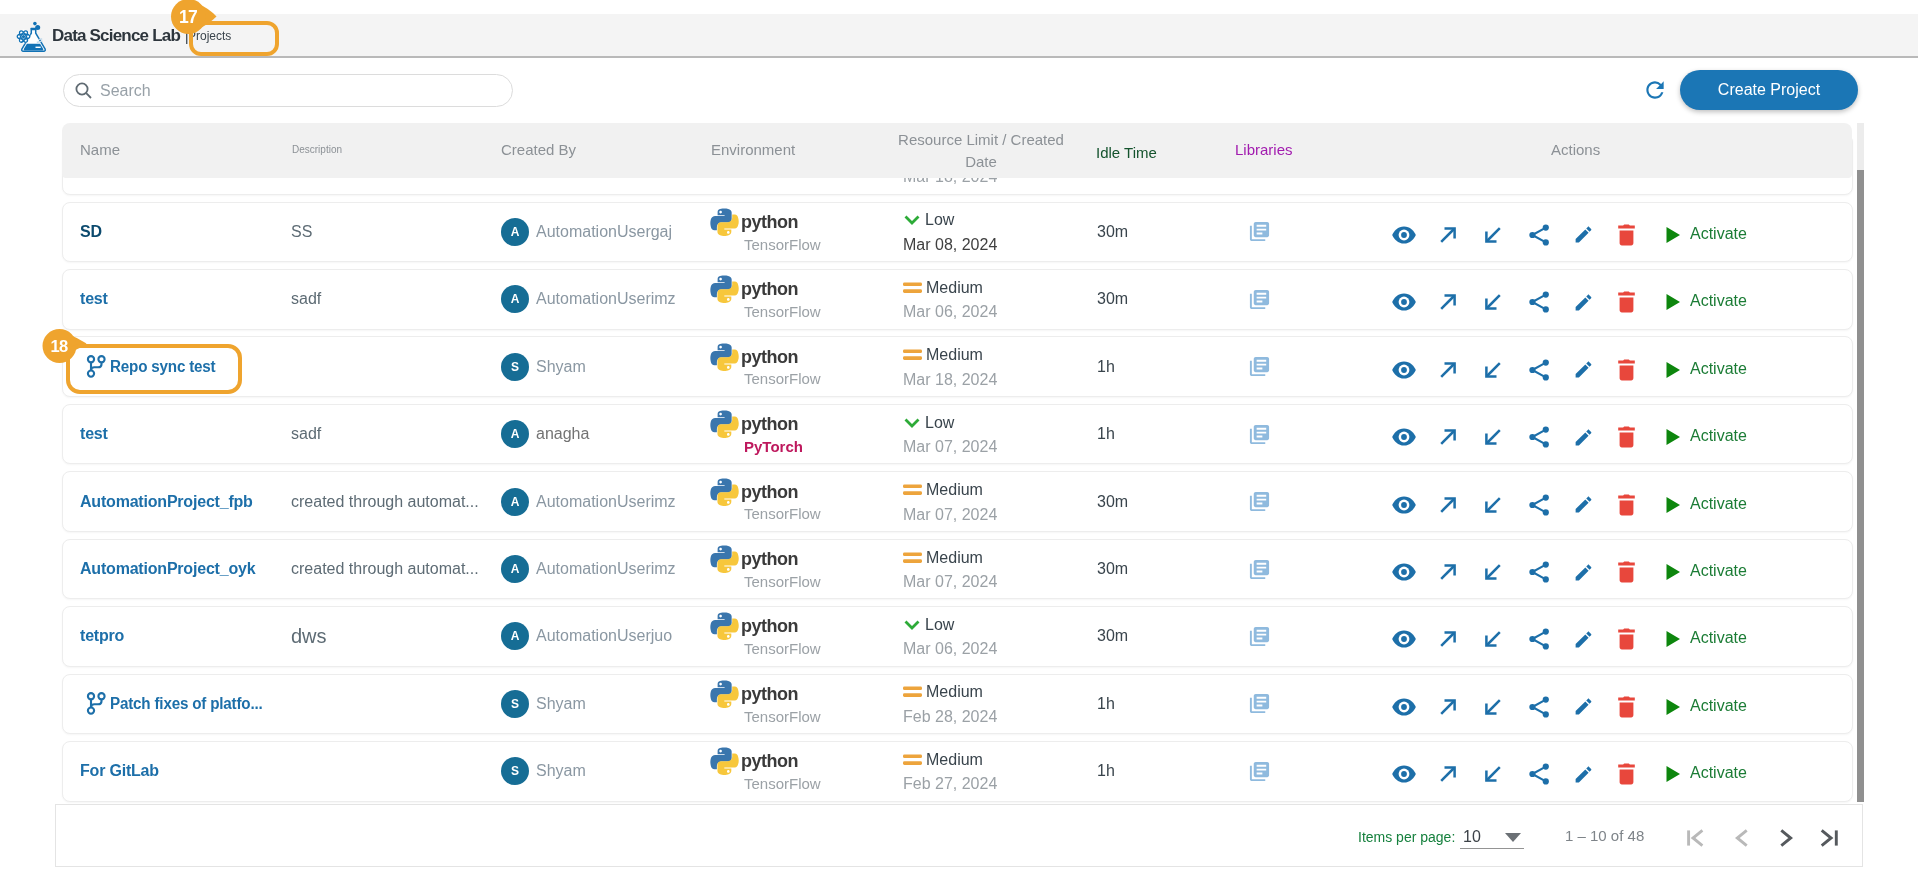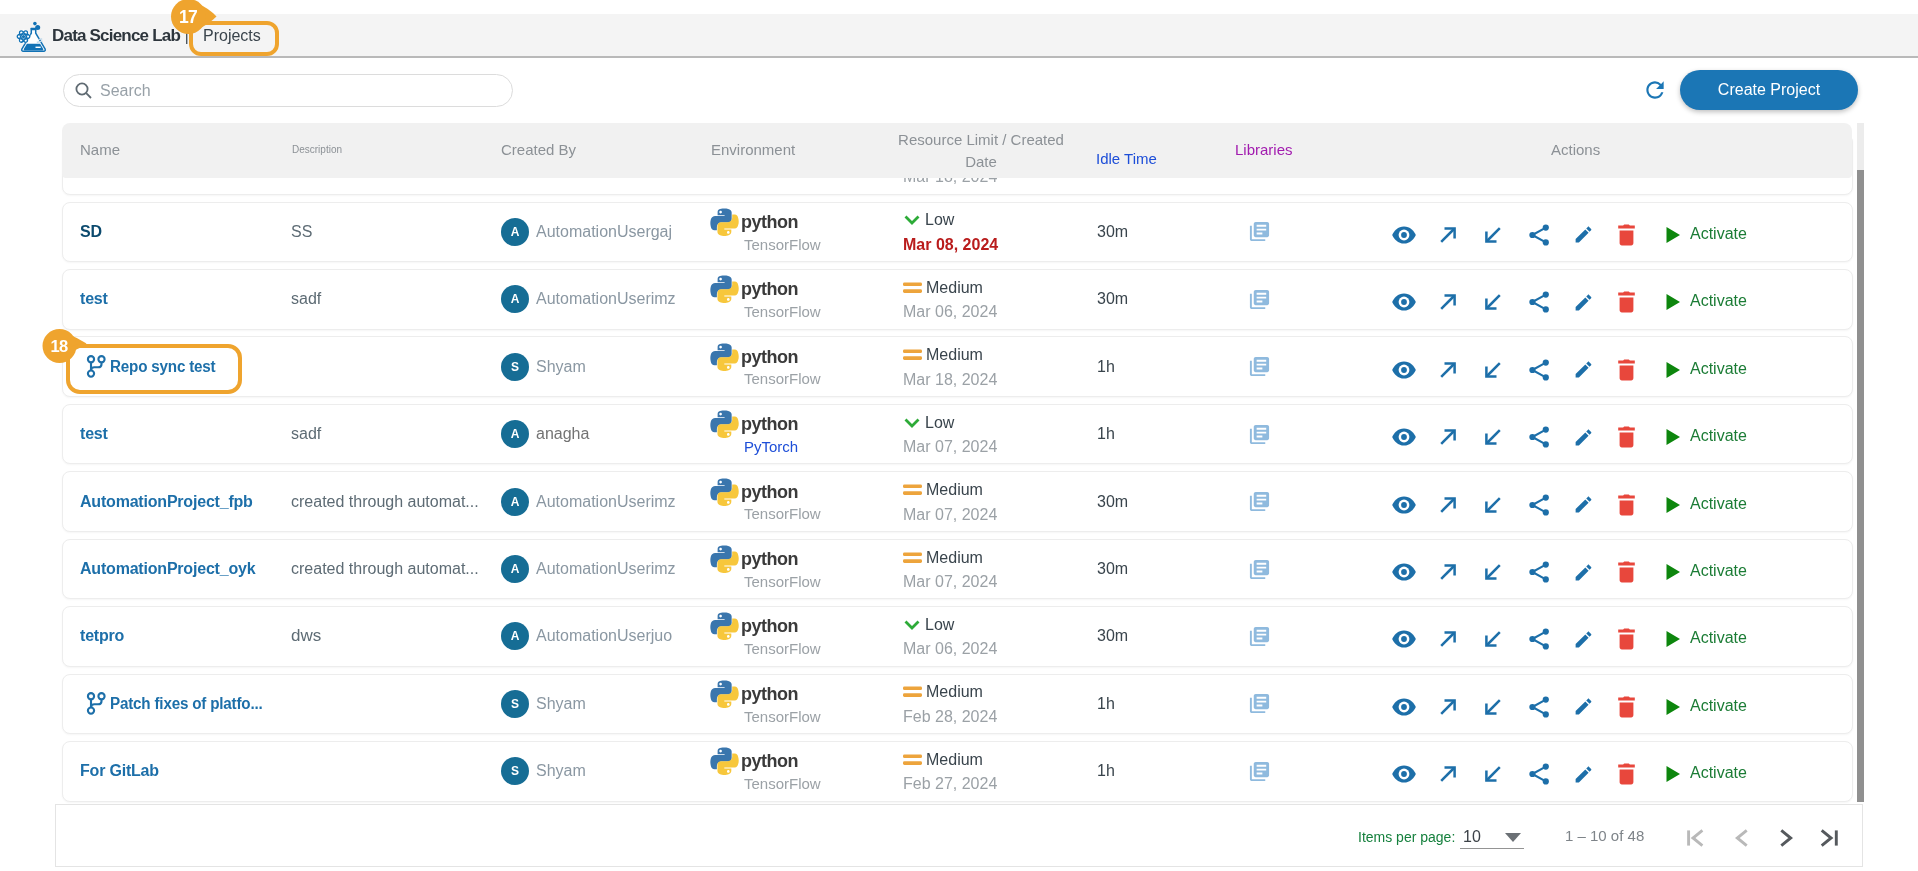--- a/index.html
+++ b/index.html
@@ -19,21 +19,21 @@
 <circle cx="9.5" cy="17.6" r="7" fill="#fff"></circle>
 <g stroke="#1272b5" fill="none" stroke-width="1.3">
 <ellipse cx="9.5" cy="17.6" rx="6.3" ry="2.6"></ellipse>
 <ellipse cx="9.5" cy="17.6" rx="6.3" ry="2.6" transform="rotate(60 9.5 17.6)"></ellipse>
 <ellipse cx="9.5" cy="17.6" rx="6.3" ry="2.6" transform="rotate(120 9.5 17.6)"></ellipse>
 </g>
 <circle cx="9.5" cy="17.6" r="1.7" fill="#1272b5"></circle>
 </svg>
 <div class="abs" style="left:52px;top:23.25px;font-size:17px;line-height:25.5px;color:#2d353c;font-weight:700;letter-spacing:-0.8px;white-space:nowrap">Data Science Lab</div>
 <div class="abs" style="left:184.5px;top:23.25px;font-size:17px;line-height:25.5px;color:#4a545c;font-weight:400;white-space:nowrap">|</div>
-<div class="abs" style="left:203px;top:24.0px;font-size:16px;line-height:24.0px;color:#3a444c;font-weight:400;white-space:nowrap">Projects</div>
+<div class="abs" style="left:188px;top:24.0px;font-size:12px;line-height:24.0px;color:#3a444c;font-weight:400;white-space:nowrap">Projects</div>
 <div class="abs" style="left:63px;top:74px;width:450px;height:33px;border:1px solid #dcdcdc;border-radius:17px;background:#fff"></div>
 <svg class="abs" style="left:74px;top:81px" width="19" height="19" viewBox="0 0 19 19">
 <circle cx="8" cy="8" r="5.6" fill="none" stroke="#5f6a72" stroke-width="1.8"></circle>
 <path d="M12.2 12.2 L17 17" stroke="#5f6a72" stroke-width="1.8"></path>
   </svg>
 <div class="abs" style="left:100px;top:78.5px;font-size:16px;line-height:24.0px;color:#98a1a8;font-weight:400;white-space:nowrap">Search</div>
 <svg class="abs" style="left:1642px;top:77px" width="26" height="26" viewBox="0 0 24 24">
 <path d="M17.65 6.35A7.96 7.96 0 0 0 12 4c-4.42 0-7.99 3.58-7.99 8s3.57 8 7.99 8c3.73 0 6.84-2.55 7.73-6h-2.08a5.99 5.99 0 0 1-5.65 4c-3.31 0-6-2.69-6-6s2.69-6 6-6c1.66 0 3.14.69 4.22 1.78L13 11h7V4l-2.35 2.35z" fill="#1b76b5"></path>
   </svg>
 <div class="abs" style="left:1680px;top:70px;width:178px;height:40px;border-radius:20px;background:#1b76b5;box-shadow:0 2px 5px rgba(0,0,0,0.25)"></div>
@@ -41,39 +41,39 @@
 <div class="card" style="top:134px;height:60.5px"></div>
 <div class="abs" style="left:61.5px;top:178px;width:1790px;height:16.5px;overflow:hidden">
     <div class="abs" style="left:841.5px;top:-12.75px;font-size:16px;line-height:24px;color:#9ba1a6;white-space:nowrap">Mar 18, 2024</div>
   </div>
 <div class="abs" style="left:61.5px;top:123px;width:1790px;height:55px;background:#f1f1f1;border-radius:8px 8px 4px 4px"></div>
 <div class="abs" style="left:80px;top:139.25px;font-size:15px;line-height:22.5px;color:#8c9196;font-weight:400;white-space:nowrap">Name</div>
 <div class="abs" style="left:292px;top:139.25px;font-size:10px;line-height:22.5px;color:#8c9196;font-weight:400;white-space:nowrap">Description</div>
 <div class="abs" style="left:501px;top:139.25px;font-size:15px;line-height:22.5px;color:#8c9196;font-weight:400;white-space:nowrap">Created By</div>
 <div class="abs" style="left:711px;top:139.25px;font-size:15px;line-height:22.5px;color:#8c9196;font-weight:400;white-space:nowrap">Environment</div>
 <div class="abs" style="left:870px;top:128.5px;width:222px;text-align:center;font-size:15px;line-height:22px;color:#8c9196">Resource Limit / Created<br>Date</div>
-<div class="abs" style="left:1096px;top:148px;font-size:15px;line-height:22.5px;color:#1d4ed8;font-weight:400;white-space:nowrap">Idle Time</div>
+<div class="abs" style="left:1096px;top:142px;font-size:15px;line-height:22.5px;color:#14532d;font-weight:400;white-space:nowrap">Idle Time</div>
 <div class="abs" style="left:1235px;top:139.25px;font-size:15px;line-height:22.5px;color:#a21caf;font-weight:400;white-space:nowrap">Libraries</div>
 <div class="abs" style="left:1551px;top:139.25px;font-size:15px;line-height:22.5px;color:#8c9196;font-weight:400;white-space:nowrap">Actions</div>
 <div class="card" style="top:201.5px;height:60.5px"></div>
 <div class="abs" style="left:80px;top:219.75px;font-size:16px;line-height:24px;color:#0c4a6e;font-weight:700;letter-spacing:-0.2px;white-space:nowrap">SD</div>
 <div class="abs" style="left:291px;top:219.75px;font-size:16px;line-height:24.0px;color:#5d6b74;font-weight:400;white-space:nowrap">SS</div>
 <div class="avatar" style="left:501px;top:217.75px">A</div>
 <div class="abs" style="left:536px;top:219.75px;font-size:16px;line-height:24.0px;color:#8a97a2;font-weight:400;white-space:nowrap">AutomationUsergaj</div>
 <svg class="abs" style="left:710px;top:206.75px" width="29" height="29" viewBox="0 0 32 32">
 <path d="M15.9 1.7c-1.3 0-2.6.1-3.7.3-3.2.6-3.8 1.8-3.8 4v3h7.7v1H5.7c-2.2 0-4.2 1.4-4.8 3.9-.7 2.9-.7 4.8 0 7.8.5 2.3 1.8 3.9 4 3.9h2.7v-3.6c0-2.5 2.2-4.8 4.8-4.8h7.7c2.1 0 3.8-1.7 3.8-3.8V6c0-2-1.7-3.6-3.8-3.9-1.3-.2-2.8-.4-4.2-.4zm-4.2 2.4c.8 0 1.5.7 1.5 1.5s-.7 1.5-1.5 1.5-1.5-.7-1.5-1.5.7-1.5 1.5-1.5z" fill="#3a76ad"></path>
 <path d="M24.5 8.3v3.5c0 2.6-2.2 4.9-4.8 4.9h-7.7c-2.1 0-3.8 1.8-3.8 3.8v7.2c0 2 1.8 3.2 3.8 3.8 2.4.7 4.8.8 7.7 0 1.9-.6 3.8-1.7 3.8-3.8v-2.9h-7.7v-1h11.5c2.2 0 3.1-1.5 3.8-3.9.8-2.4.8-4.7 0-7.8-.5-2.2-1.6-3.8-3.8-3.8h-2.8zm-4.3 18.2c.8 0 1.5.7 1.5 1.5s-.7 1.5-1.5 1.5-1.5-.7-1.5-1.5.7-1.5 1.5-1.5z" fill="#f7c73c"></path>
   </svg>
 <div class="abs" style="left:741px;top:208.75px;font-size:18px;line-height:27.0px;color:#3a3a3a;font-weight:700;letter-spacing:-0.5px;white-space:nowrap">python</div>
 <div class="abs" style="left:744px;top:233.5px;font-size:15px;line-height:22.5px;color:#9ba1a6;font-weight:400;white-space:nowrap">TensorFlow</div>
 <svg class="abs" style="left:904px;top:215.25px" width="16" height="10" viewBox="0 0 16 10">
 <path d="M1.5 1.5 L8 8 L14.5 1.5" stroke="#2dab38" stroke-width="2.8" fill="none"></path>
   </svg>
 <div class="abs" style="left:925px;top:208.25px;font-size:16px;line-height:24.0px;color:#39444c;font-weight:400;white-space:nowrap">Low</div>
-<div class="abs" style="left:903px;top:232.75px;font-size:16px;line-height:24.0px;color:#b91c1c;font-weight:700;white-space:nowrap">Mar 08, 2024</div>
+<div class="abs" style="left:903px;top:232.75px;font-size:16px;line-height:24.0px;color:#404040;font-weight:400;white-space:nowrap">Mar 08, 2024</div>
 <div class="abs" style="left:1097px;top:219.75px;font-size:16px;line-height:24.0px;color:#39444c;font-weight:400;white-space:nowrap">30m</div>
 <svg class="abs" style="left:1248px;top:220.25px" width="23" height="23" viewBox="0 0 24 24">
 <path d="M20 2H8c-1.1 0-2 .9-2 2v12c0 1.1.9 2 2 2h12c1.1 0 2-.9 2-2V4c0-1.1-.9-2-2-2zm-1 9H9V9h10v2zm-4 4H9v-2h6v2zm4-8H9V5h10v2zM4 6H2v14c0 1.1.9 2 2 2h14v-2H4V6z" fill="#8fbade"></path>
   </svg>
 <svg class="abs" style="left:1391px;top:224.75px" width="26" height="20" viewBox="0 0 26 20">
 <path d="M13 1.4 C7 1.4 2.9 5.8 1.2 10 C2.9 14.2 7 18.6 13 18.6 C19 18.6 23.1 14.2 24.8 10 C23.1 5.8 19 1.4 13 1.4 Z" fill="#1d6fa9"></path>
 <circle cx="13" cy="10" r="5.4" fill="#fff"></circle>
 <circle cx="13" cy="10" r="2.9" fill="#1d6fa9"></circle>
   </svg>
 <svg class="abs" style="left:1438px;top:224.75px" width="20" height="20" viewBox="0 0 20 20">
@@ -212,21 +212,21 @@
 <div class="card" style="top:403.9px;height:60.5px"></div>
 <div class="abs" style="left:80px;top:422.15px;font-size:16px;line-height:24px;color:#1d6fa9;font-weight:700;letter-spacing:-0.2px;white-space:nowrap">test</div>
 <div class="abs" style="left:291px;top:422.15px;font-size:16px;line-height:24.0px;color:#5d6b74;font-weight:400;white-space:nowrap">sadf</div>
 <div class="avatar" style="left:501px;top:420.15px">A</div>
 <div class="abs" style="left:536px;top:422.15px;font-size:16px;line-height:24.0px;color:#737373;font-weight:400;white-space:nowrap">anagha</div>
 <svg class="abs" style="left:710px;top:409.15px" width="29" height="29" viewBox="0 0 32 32">
 <path d="M15.9 1.7c-1.3 0-2.6.1-3.7.3-3.2.6-3.8 1.8-3.8 4v3h7.7v1H5.7c-2.2 0-4.2 1.4-4.8 3.9-.7 2.9-.7 4.8 0 7.8.5 2.3 1.8 3.9 4 3.9h2.7v-3.6c0-2.5 2.2-4.8 4.8-4.8h7.7c2.1 0 3.8-1.7 3.8-3.8V6c0-2-1.7-3.6-3.8-3.9-1.3-.2-2.8-.4-4.2-.4zm-4.2 2.4c.8 0 1.5.7 1.5 1.5s-.7 1.5-1.5 1.5-1.5-.7-1.5-1.5.7-1.5 1.5-1.5z" fill="#3a76ad"></path>
 <path d="M24.5 8.3v3.5c0 2.6-2.2 4.9-4.8 4.9h-7.7c-2.1 0-3.8 1.8-3.8 3.8v7.2c0 2 1.8 3.2 3.8 3.8 2.4.7 4.8.8 7.7 0 1.9-.6 3.8-1.7 3.8-3.8v-2.9h-7.7v-1h11.5c2.2 0 3.1-1.5 3.8-3.9.8-2.4.8-4.7 0-7.8-.5-2.2-1.6-3.8-3.8-3.8h-2.8zm-4.3 18.2c.8 0 1.5.7 1.5 1.5s-.7 1.5-1.5 1.5-1.5-.7-1.5-1.5.7-1.5 1.5-1.5z" fill="#f7c73c"></path>
   </svg>
 <div class="abs" style="left:741px;top:411.15px;font-size:18px;line-height:27.0px;color:#3a3a3a;font-weight:700;letter-spacing:-0.5px;white-space:nowrap">python</div>
-<div class="abs" style="left:744px;top:435.9px;font-size:15px;line-height:22.5px;color:#1d4ed8;font-weight:400;white-space:nowrap">PyTorch</div>
+<div class="abs" style="left:744px;top:435.9px;font-size:15px;line-height:22.5px;color:#be185d;font-weight:700;white-space:nowrap">PyTorch</div>
 <svg class="abs" style="left:904px;top:417.65px" width="16" height="10" viewBox="0 0 16 10">
 <path d="M1.5 1.5 L8 8 L14.5 1.5" stroke="#2dab38" stroke-width="2.8" fill="none"></path>
   </svg>
 <div class="abs" style="left:925px;top:410.65px;font-size:16px;line-height:24.0px;color:#39444c;font-weight:400;white-space:nowrap">Low</div>
 <div class="abs" style="left:903px;top:435.15px;font-size:16px;line-height:24.0px;color:#9ba1a6;font-weight:400;white-space:nowrap">Mar 07, 2024</div>
 <div class="abs" style="left:1097px;top:422.15px;font-size:16px;line-height:24.0px;color:#39444c;font-weight:400;white-space:nowrap">1h</div>
 <svg class="abs" style="left:1248px;top:422.65px" width="23" height="23" viewBox="0 0 24 24">
 <path d="M20 2H8c-1.1 0-2 .9-2 2v12c0 1.1.9 2 2 2h12c1.1 0 2-.9 2-2V4c0-1.1-.9-2-2-2zm-1 9H9V9h10v2zm-4 4H9v-2h6v2zm4-8H9V5h10v2zM4 6H2v14c0 1.1.9 2 2 2h14v-2H4V6z" fill="#8fbade"></path>
   </svg>
 <svg class="abs" style="left:1391px;top:427.15px" width="26" height="20" viewBox="0 0 26 20">
@@ -356,21 +356,21 @@
 <svg class="abs" style="left:1616.5px;top:561.05px" width="19" height="22" viewBox="0 0 19 22">
 <path d="M2.6 19.2c0 1.2 1 2.2 2.2 2.2h9.4c1.2 0 2.2-1 2.2-2.2V6.6H2.6v12.6z" fill="#e8473c"></path>
 <path d="M12.9 1.6 L11.8 0.6 H7.2 L6.1 1.6 H1.2 V4.6 H17.8 V1.6 z" fill="#e8473c"></path>
   </svg>
 <svg class="abs" style="left:1665px;top:563.05px" width="16" height="18" viewBox="0 0 16 18">
 <path d="M1.5 1 L15 9 L1.5 17 Z" fill="#0d860d"></path>
   </svg>
 <div class="abs" style="left:1690px;top:559.05px;font-size:16px;line-height:24.0px;color:#1b7c35;font-weight:400;white-space:nowrap">Activate</div>
 <div class="card" style="top:606.2px;height:60.5px"></div>
 <div class="abs" style="left:80px;top:624.45px;font-size:16px;line-height:24px;color:#1d6fa9;font-weight:700;letter-spacing:-0.2px;white-space:nowrap">tetpro</div>
-<div class="abs" style="left:291px;top:624.45px;font-size:17px;line-height:24.0px;color:#5d6b74;font-weight:400;white-space:nowrap">dws</div>
+<div class="abs" style="left:291px;top:624.45px;font-size:20px;line-height:24.0px;color:#5d6b74;font-weight:400;white-space:nowrap">dws</div>
 <div class="avatar" style="left:501px;top:622.45px">A</div>
 <div class="abs" style="left:536px;top:624.45px;font-size:16px;line-height:24.0px;color:#8a97a2;font-weight:400;white-space:nowrap">AutomationUserjuo</div>
 <svg class="abs" style="left:710px;top:611.45px" width="29" height="29" viewBox="0 0 32 32">
 <path d="M15.9 1.7c-1.3 0-2.6.1-3.7.3-3.2.6-3.8 1.8-3.8 4v3h7.7v1H5.7c-2.2 0-4.2 1.4-4.8 3.9-.7 2.9-.7 4.8 0 7.8.5 2.3 1.8 3.9 4 3.9h2.7v-3.6c0-2.5 2.2-4.8 4.8-4.8h7.7c2.1 0 3.8-1.7 3.8-3.8V6c0-2-1.7-3.6-3.8-3.9-1.3-.2-2.8-.4-4.2-.4zm-4.2 2.4c.8 0 1.5.7 1.5 1.5s-.7 1.5-1.5 1.5-1.5-.7-1.5-1.5.7-1.5 1.5-1.5z" fill="#3a76ad"></path>
 <path d="M24.5 8.3v3.5c0 2.6-2.2 4.9-4.8 4.9h-7.7c-2.1 0-3.8 1.8-3.8 3.8v7.2c0 2 1.8 3.2 3.8 3.8 2.4.7 4.8.8 7.7 0 1.9-.6 3.8-1.7 3.8-3.8v-2.9h-7.7v-1h11.5c2.2 0 3.1-1.5 3.8-3.9.8-2.4.8-4.7 0-7.8-.5-2.2-1.6-3.8-3.8-3.8h-2.8zm-4.3 18.2c.8 0 1.5.7 1.5 1.5s-.7 1.5-1.5 1.5-1.5-.7-1.5-1.5.7-1.5 1.5-1.5z" fill="#f7c73c"></path>
   </svg>
 <div class="abs" style="left:741px;top:613.45px;font-size:18px;line-height:27.0px;color:#3a3a3a;font-weight:700;letter-spacing:-0.5px;white-space:nowrap">python</div>
 <div class="abs" style="left:744px;top:638.2px;font-size:15px;line-height:22.5px;color:#9ba1a6;font-weight:400;white-space:nowrap">TensorFlow</div>
 <svg class="abs" style="left:904px;top:619.95px" width="16" height="10" viewBox="0 0 16 10">
 <path d="M1.5 1.5 L8 8 L14.5 1.5" stroke="#2dab38" stroke-width="2.8" fill="none"></path>

